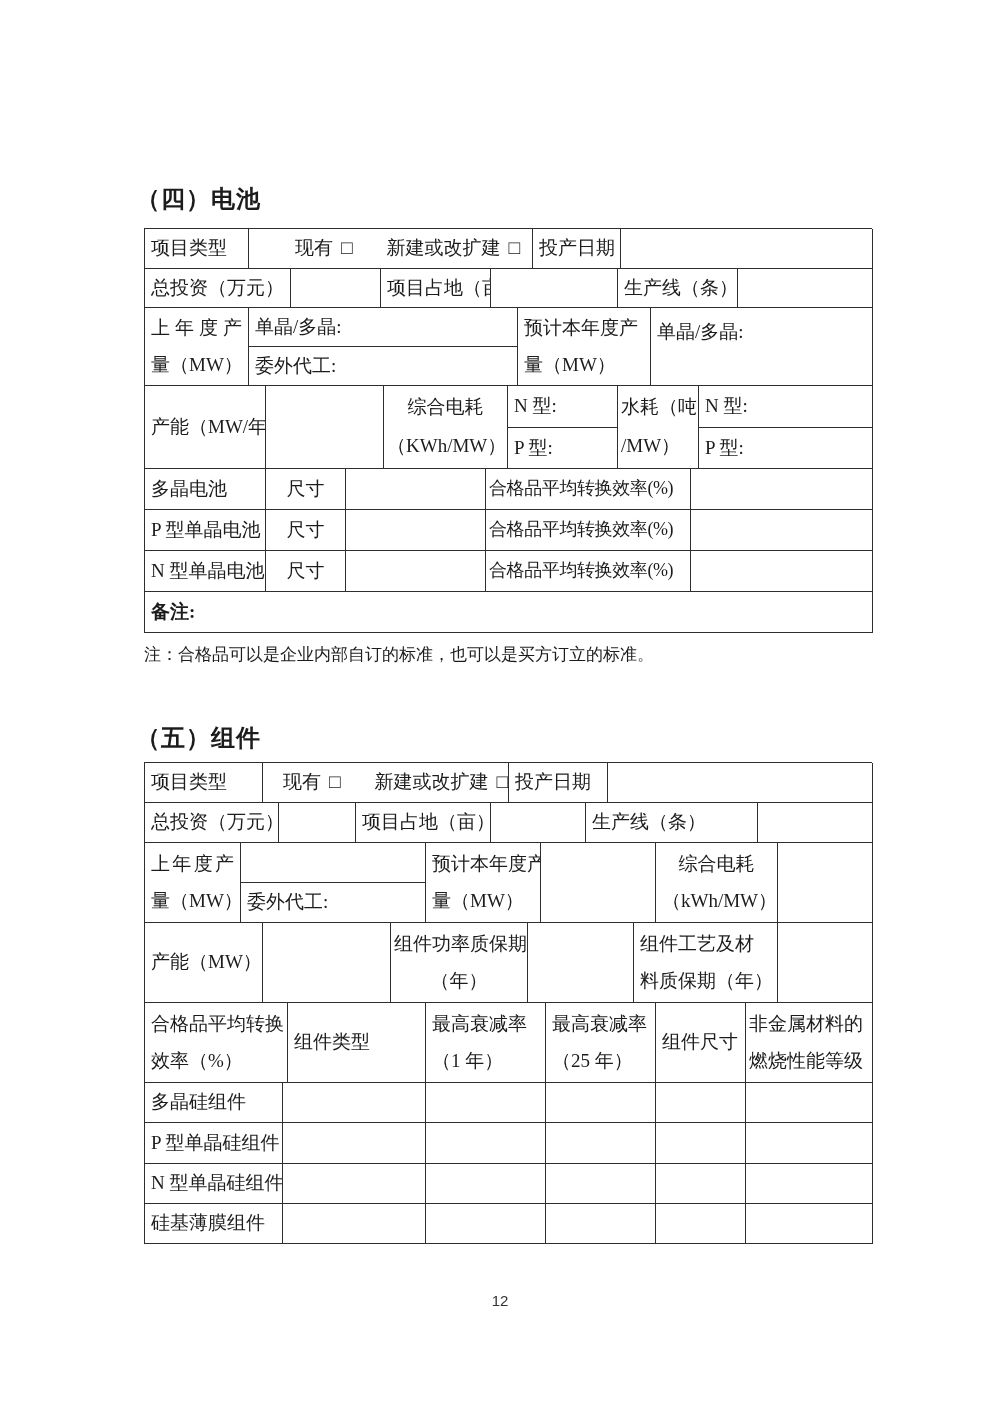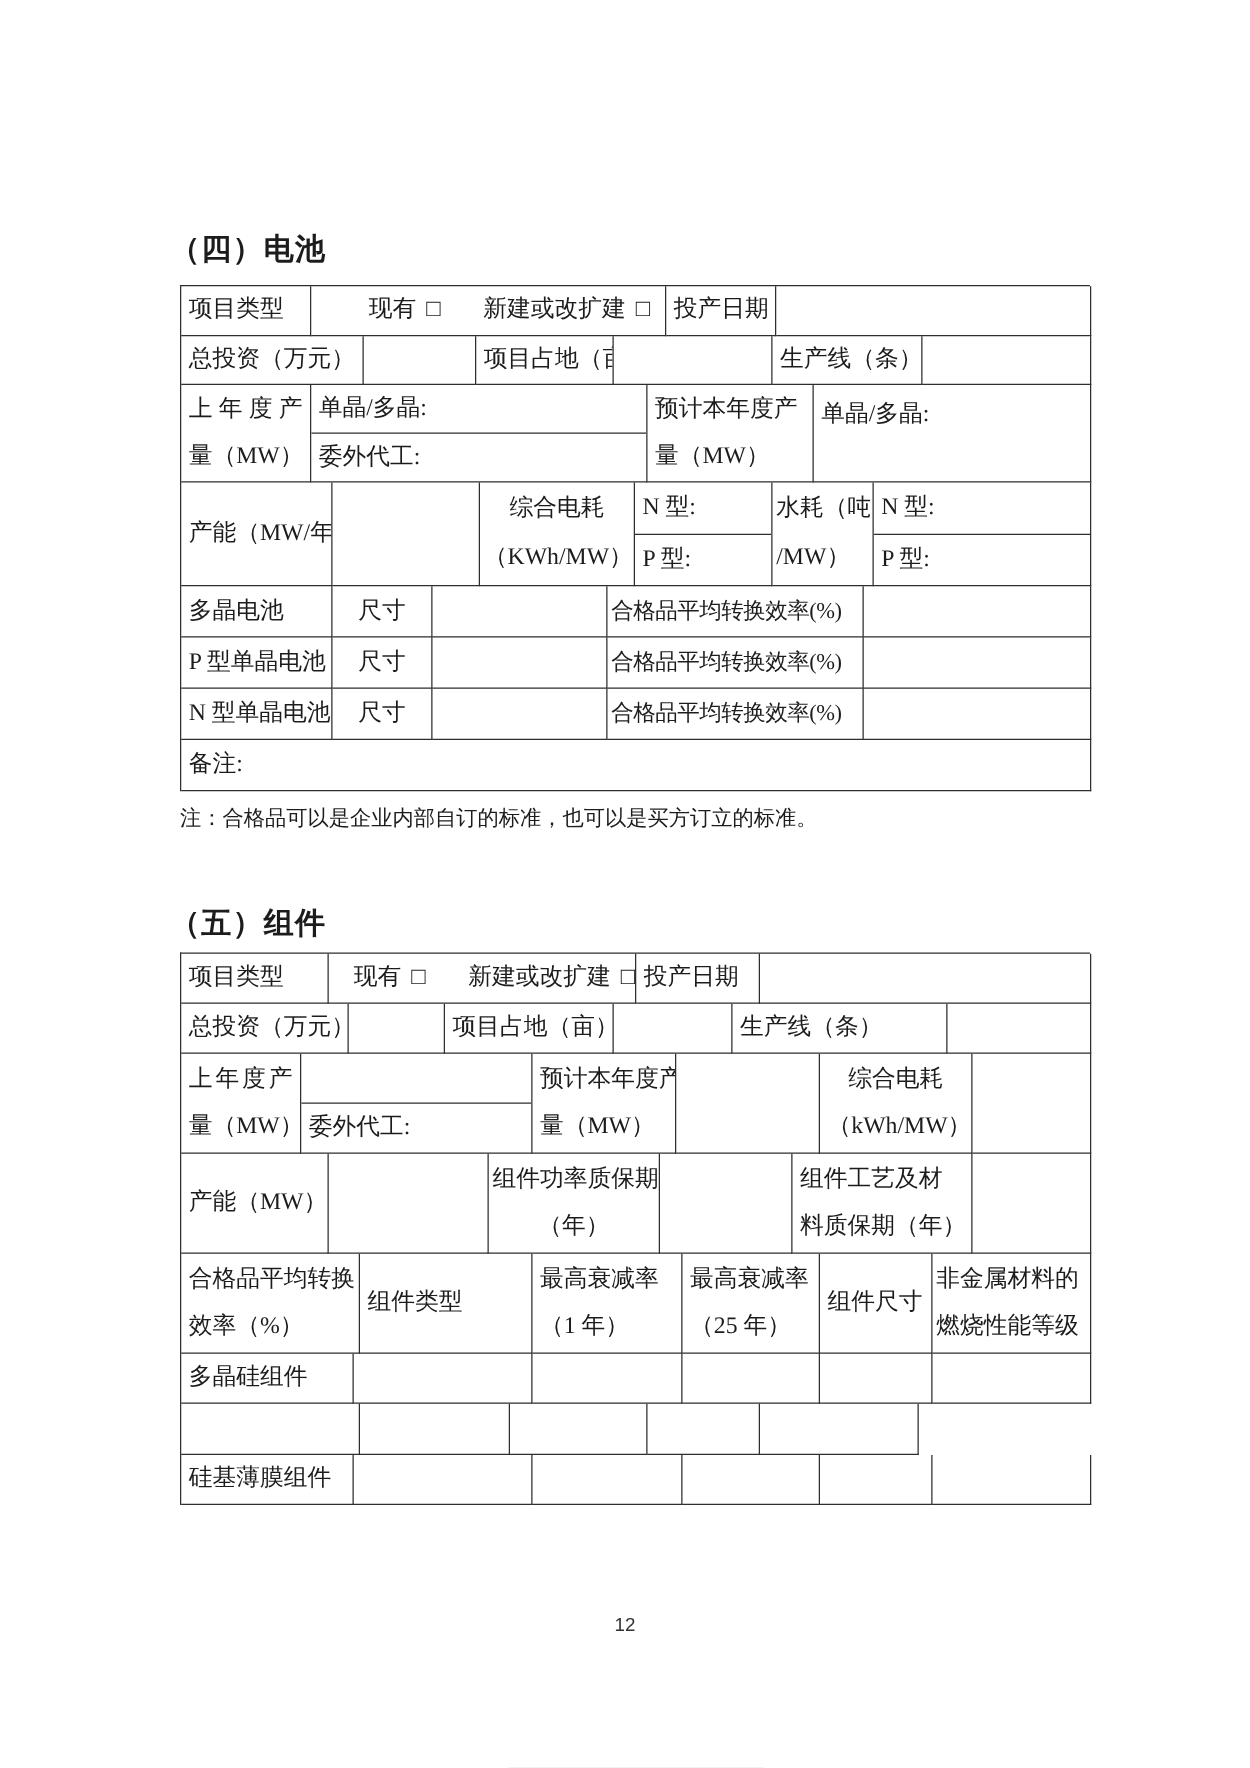--- a/index.html
+++ b/index.html
@@ -154,21 +154,21 @@
           <span class="ln ctr">尺寸</span>
         </div>
       <div class="cell" style="width:140px;"></div>
       <div class="cell tight" style="width:205px;">
           <span class="ln fit">合格品平均转换效率(%)</span>
         </div>
       <div class="cell" style="width:182px;"></div>
     </div>
 
     <div class="row" style="height:41px;">
-      <div class="cell" style="width:728px;">
+      <div class="cell" style="width:728px;font-weight:bold;">
           <span class="ln">备注:</span>
         </div>
     </div>
   </div>
 
   <div class="note" style="top:643px;">注：合格品可以是企业内部自订的标准，也可以是买方订立的标准。</div>
 
   <div class="heading" style="top:722px;">（五）组件</div>
 
   <div class="tbl" style="top:762px;width:728px;">
@@ -271,32 +271,45 @@
       <div class="cell" style="width:138px;">
           <span class="ln">多晶硅组件</span>
         </div>
       <div class="cell" style="width:143px;"></div>
       <div class="cell" style="width:120px;"></div>
       <div class="cell" style="width:110px;"></div>
       <div class="cell" style="width:90px;"></div>
       <div class="cell" style="width:127px;"></div>
     </div>
     <div class="row" style="height:41px;">
+      <div class="cell" style="width:138px;">
+          <span class="ln">P 型单晶硅组件</span>
+        </div>
       <div class="cell" style="width:143px;"></div>
       <div class="cell" style="width:120px;"></div>
       <div class="cell" style="width:110px;"></div>
       <div class="cell" style="width:90px;"></div>
       <div class="cell" style="width:127px;"></div>
     </div>
     <div class="row" style="height:40px;">
       <div class="cell" style="width:138px;">
-          <span class="ln">硅基薄膜组件</span>
+          <span class="ln">N 型单晶硅组件</span>
         </div>
       <div class="cell" style="width:143px;"></div>
       <div class="cell" style="width:120px;"></div>
       <div class="cell" style="width:110px;"></div>
       <div class="cell" style="width:90px;"></div>
       <div class="cell" style="width:127px;"></div>
     </div>
+    <div class="row" style="height:40px;">
+      <div class="cell" style="width:138px;">
+          <span class="ln">硅基薄膜组件</span>
+        </div>
+      <div class="cell" style="width:143px;"></div>
+      <div class="cell" style="width:120px;"></div>
+      <div class="cell" style="width:110px;"></div>
+      <div class="cell" style="width:90px;"></div>
+      <div class="cell" style="width:127px;"></div>
+    </div>
   </div>
 
   <div class="pagenum" style="top:1292px;">12</div>
 </div>
 
 </body></html>

